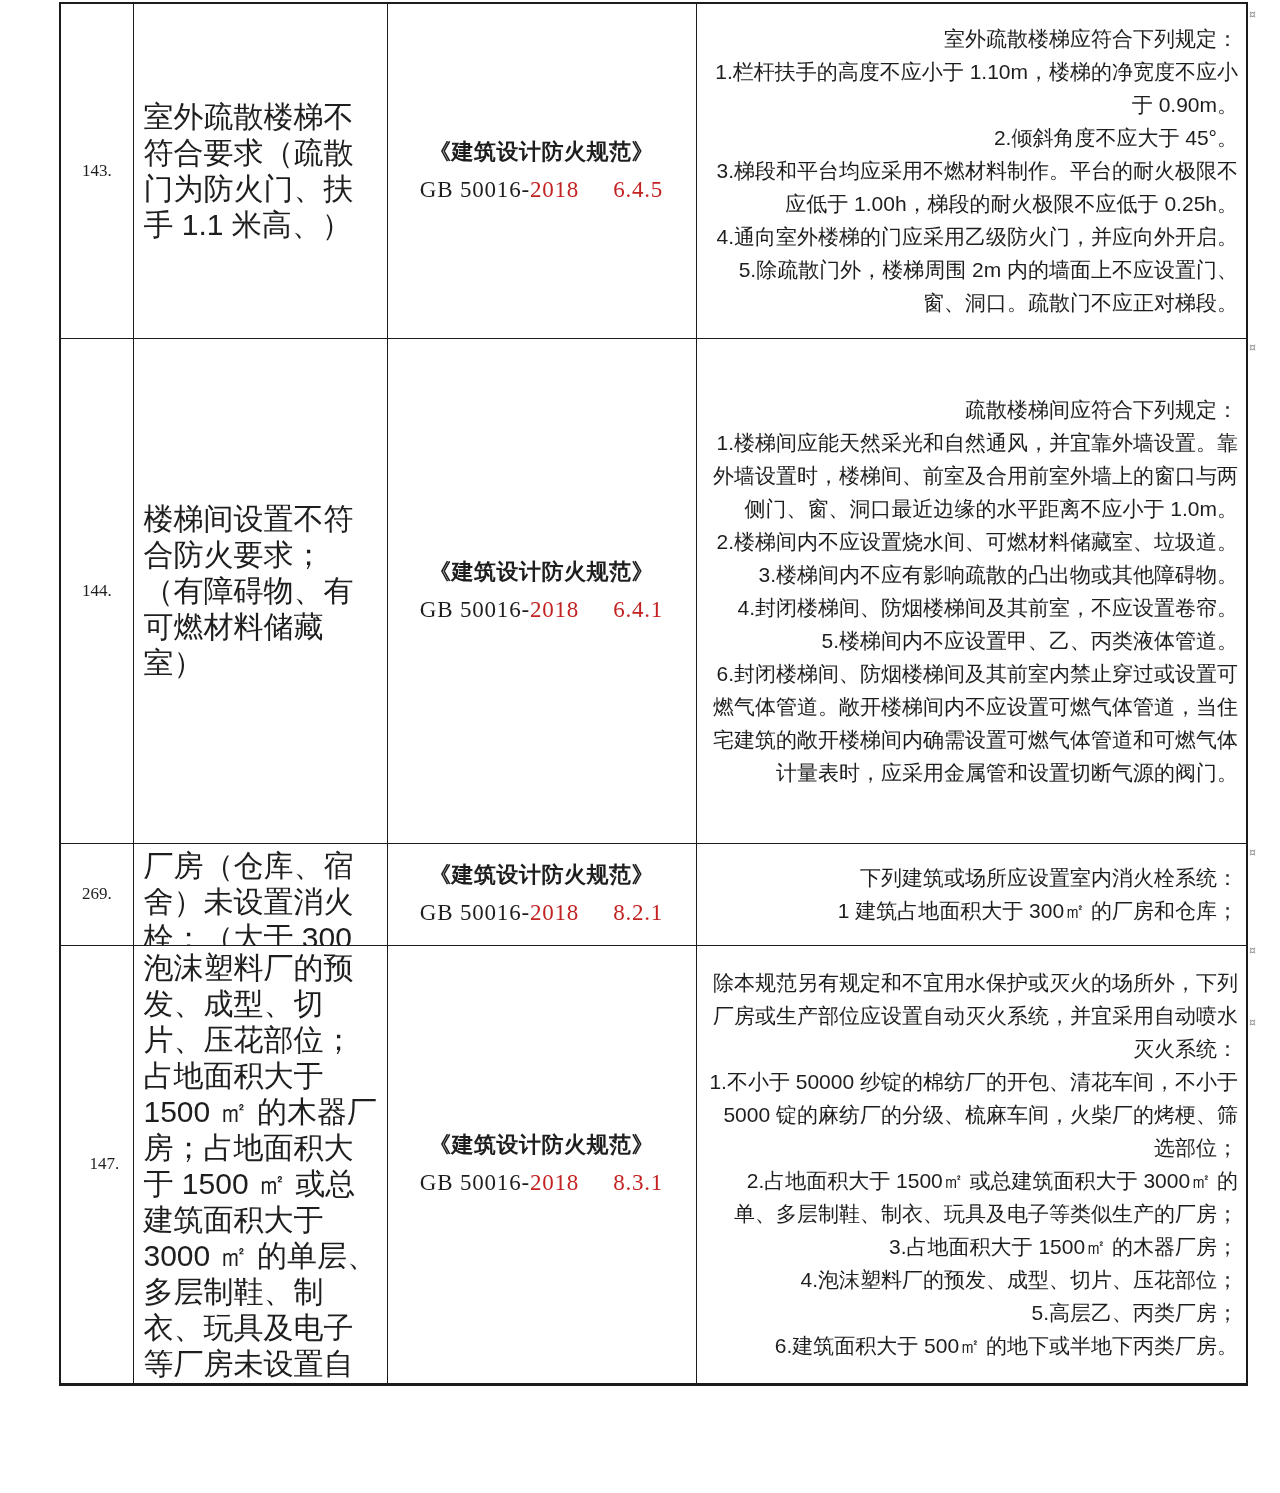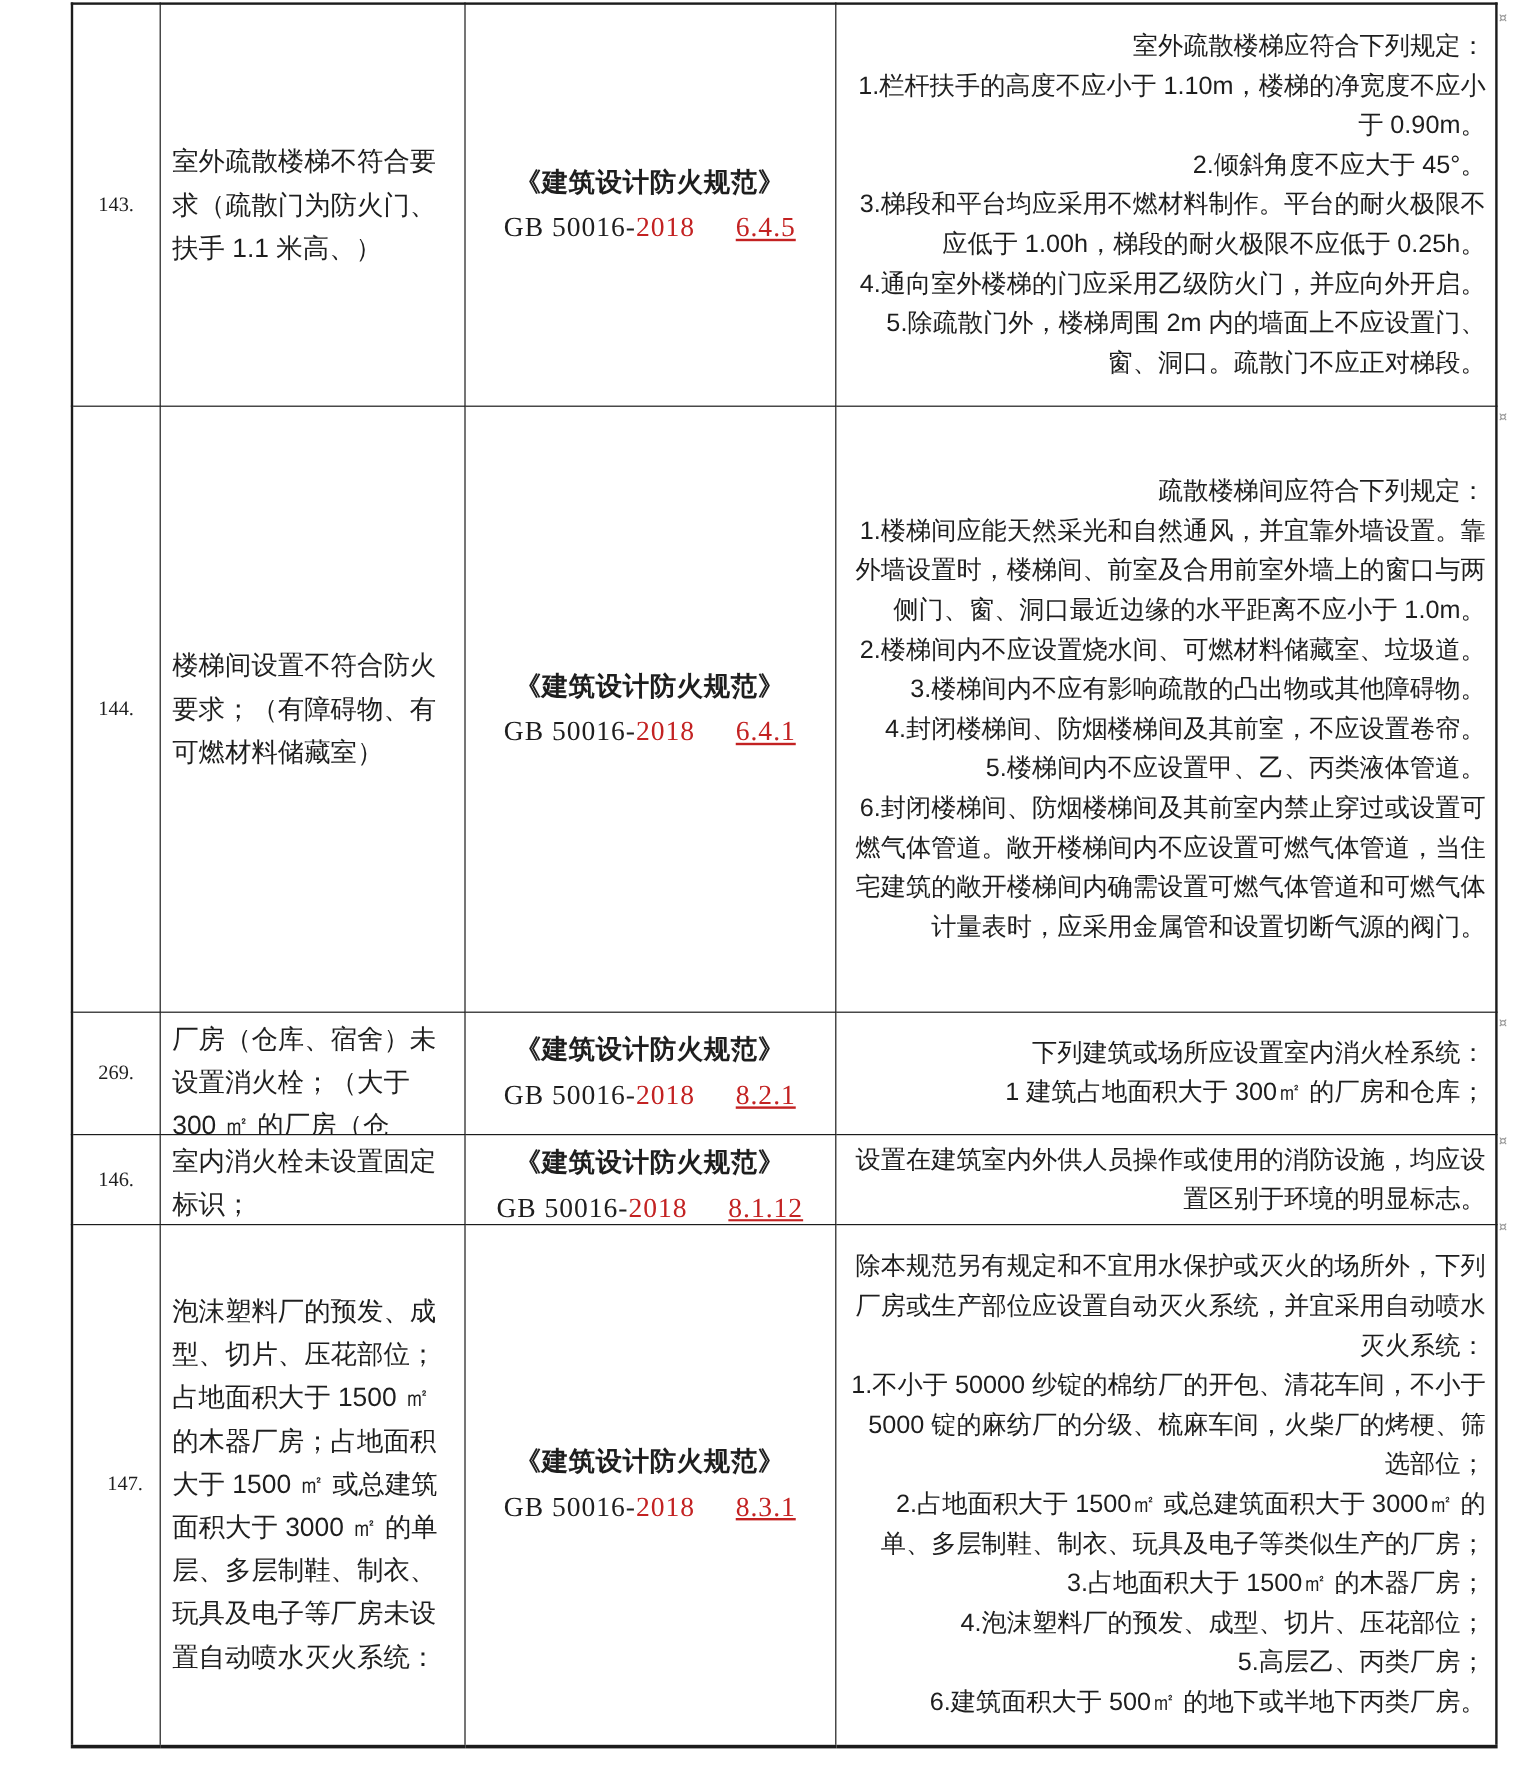--- a/index.html
+++ b/index.html
@@ -42,39 +42,39 @@
   .row-145 .clip{max-height:93px;}
   .row-146 .clip{max-height:66px;}
   .row-147 .clip{max-height:429px;padding-left:15px;}
 
   td.num-cell{
     text-align:center;
     font-family:"Liberation Serif", serif;
     font-size:17px;
   }
   td.issue-cell .clip{
-    font-size:22px;
+    font-size:30px;
     line-height:36px;
     padding:4px 9px 4px 10px;
   }
   td.reg-cell{text-align:center;margin-left:29px;}
   td.reg-cell .clip{
     font-size:22px;
     line-height:38px;
     padding:2px 4px;
   }
   .reg-title{font-weight:bold;letter-spacing:0.5px;}
   .reg-code{
     font-family:"Liberation Serif", serif;
     font-size:23px;
     letter-spacing:0.8px;
     white-space:nowrap;
   }
   .reg-year{color:var(--accent-red);text-align:right;}
-  .reg-section{color:var(--accent-red);margin-left:34px;text-decoration:underline;}
+  .reg-section{color:var(--accent-red);margin-left:34px;}
   td.req-cell .clip{
     font-size:21px;
     line-height:33px;
     padding:3px 8px 3px 9px;
     white-space:pre-line;
     text-align:right;
   }
   .para-mark{
     position:absolute;
     left:1249px;
@@ -160,37 +160,20 @@
           <div class="reg-title">《建筑设计防火规范》</div>
           <div class="reg-code"><span>GB 50016-</span><span class="reg-year">2018</span><span class="reg-section">8.2.1</span></div>
         </div>
       </td>
       <td class="req-cell">
             <div class="clip">下列建筑或场所应设置室内消火栓系统：
 1 建筑占地面积大于 300㎡ 的厂房和仓库；</div>
           </td>
     </tr>
 
-    <tr class="row-146">
-      <td class="num-cell">
-            <div class="clip">146.</div>
-          </td>
-      <td class="issue-cell">
-            <div class="clip">室内消火栓未设置固定标识；</div>
-          </td>
-      <td class="reg-cell">
-        <div class="clip">
-          <div class="reg-title">《建筑设计防火规范》</div>
-          <div class="reg-code"><span>GB 50016-</span><span class="reg-year">2018</span><span class="reg-section">8.1.12</span></div>
-        </div>
-      </td>
-      <td class="req-cell">
-            <div class="clip">设置在建筑室内外供人员操作或使用的消防设施，均应设置区别于环境的明显标志。</div>
-          </td>
-    </tr>
 
     <tr class="row-147">
       <td class="num-cell">
             <div class="clip">147.</div>
           </td>
       <td class="issue-cell">
             <div class="clip">泡沫塑料厂的预发、成型、切片、压花部位；占地面积大于 1500 ㎡ 的木器厂房；占地面积大于 1500 ㎡ 或总建筑面积大于 3000 ㎡ 的单层、多层制鞋、制衣、玩具及电子等厂房未设置自动喷水灭火系统：</div>
           </td>
       <td class="reg-cell">
         <div class="clip">

